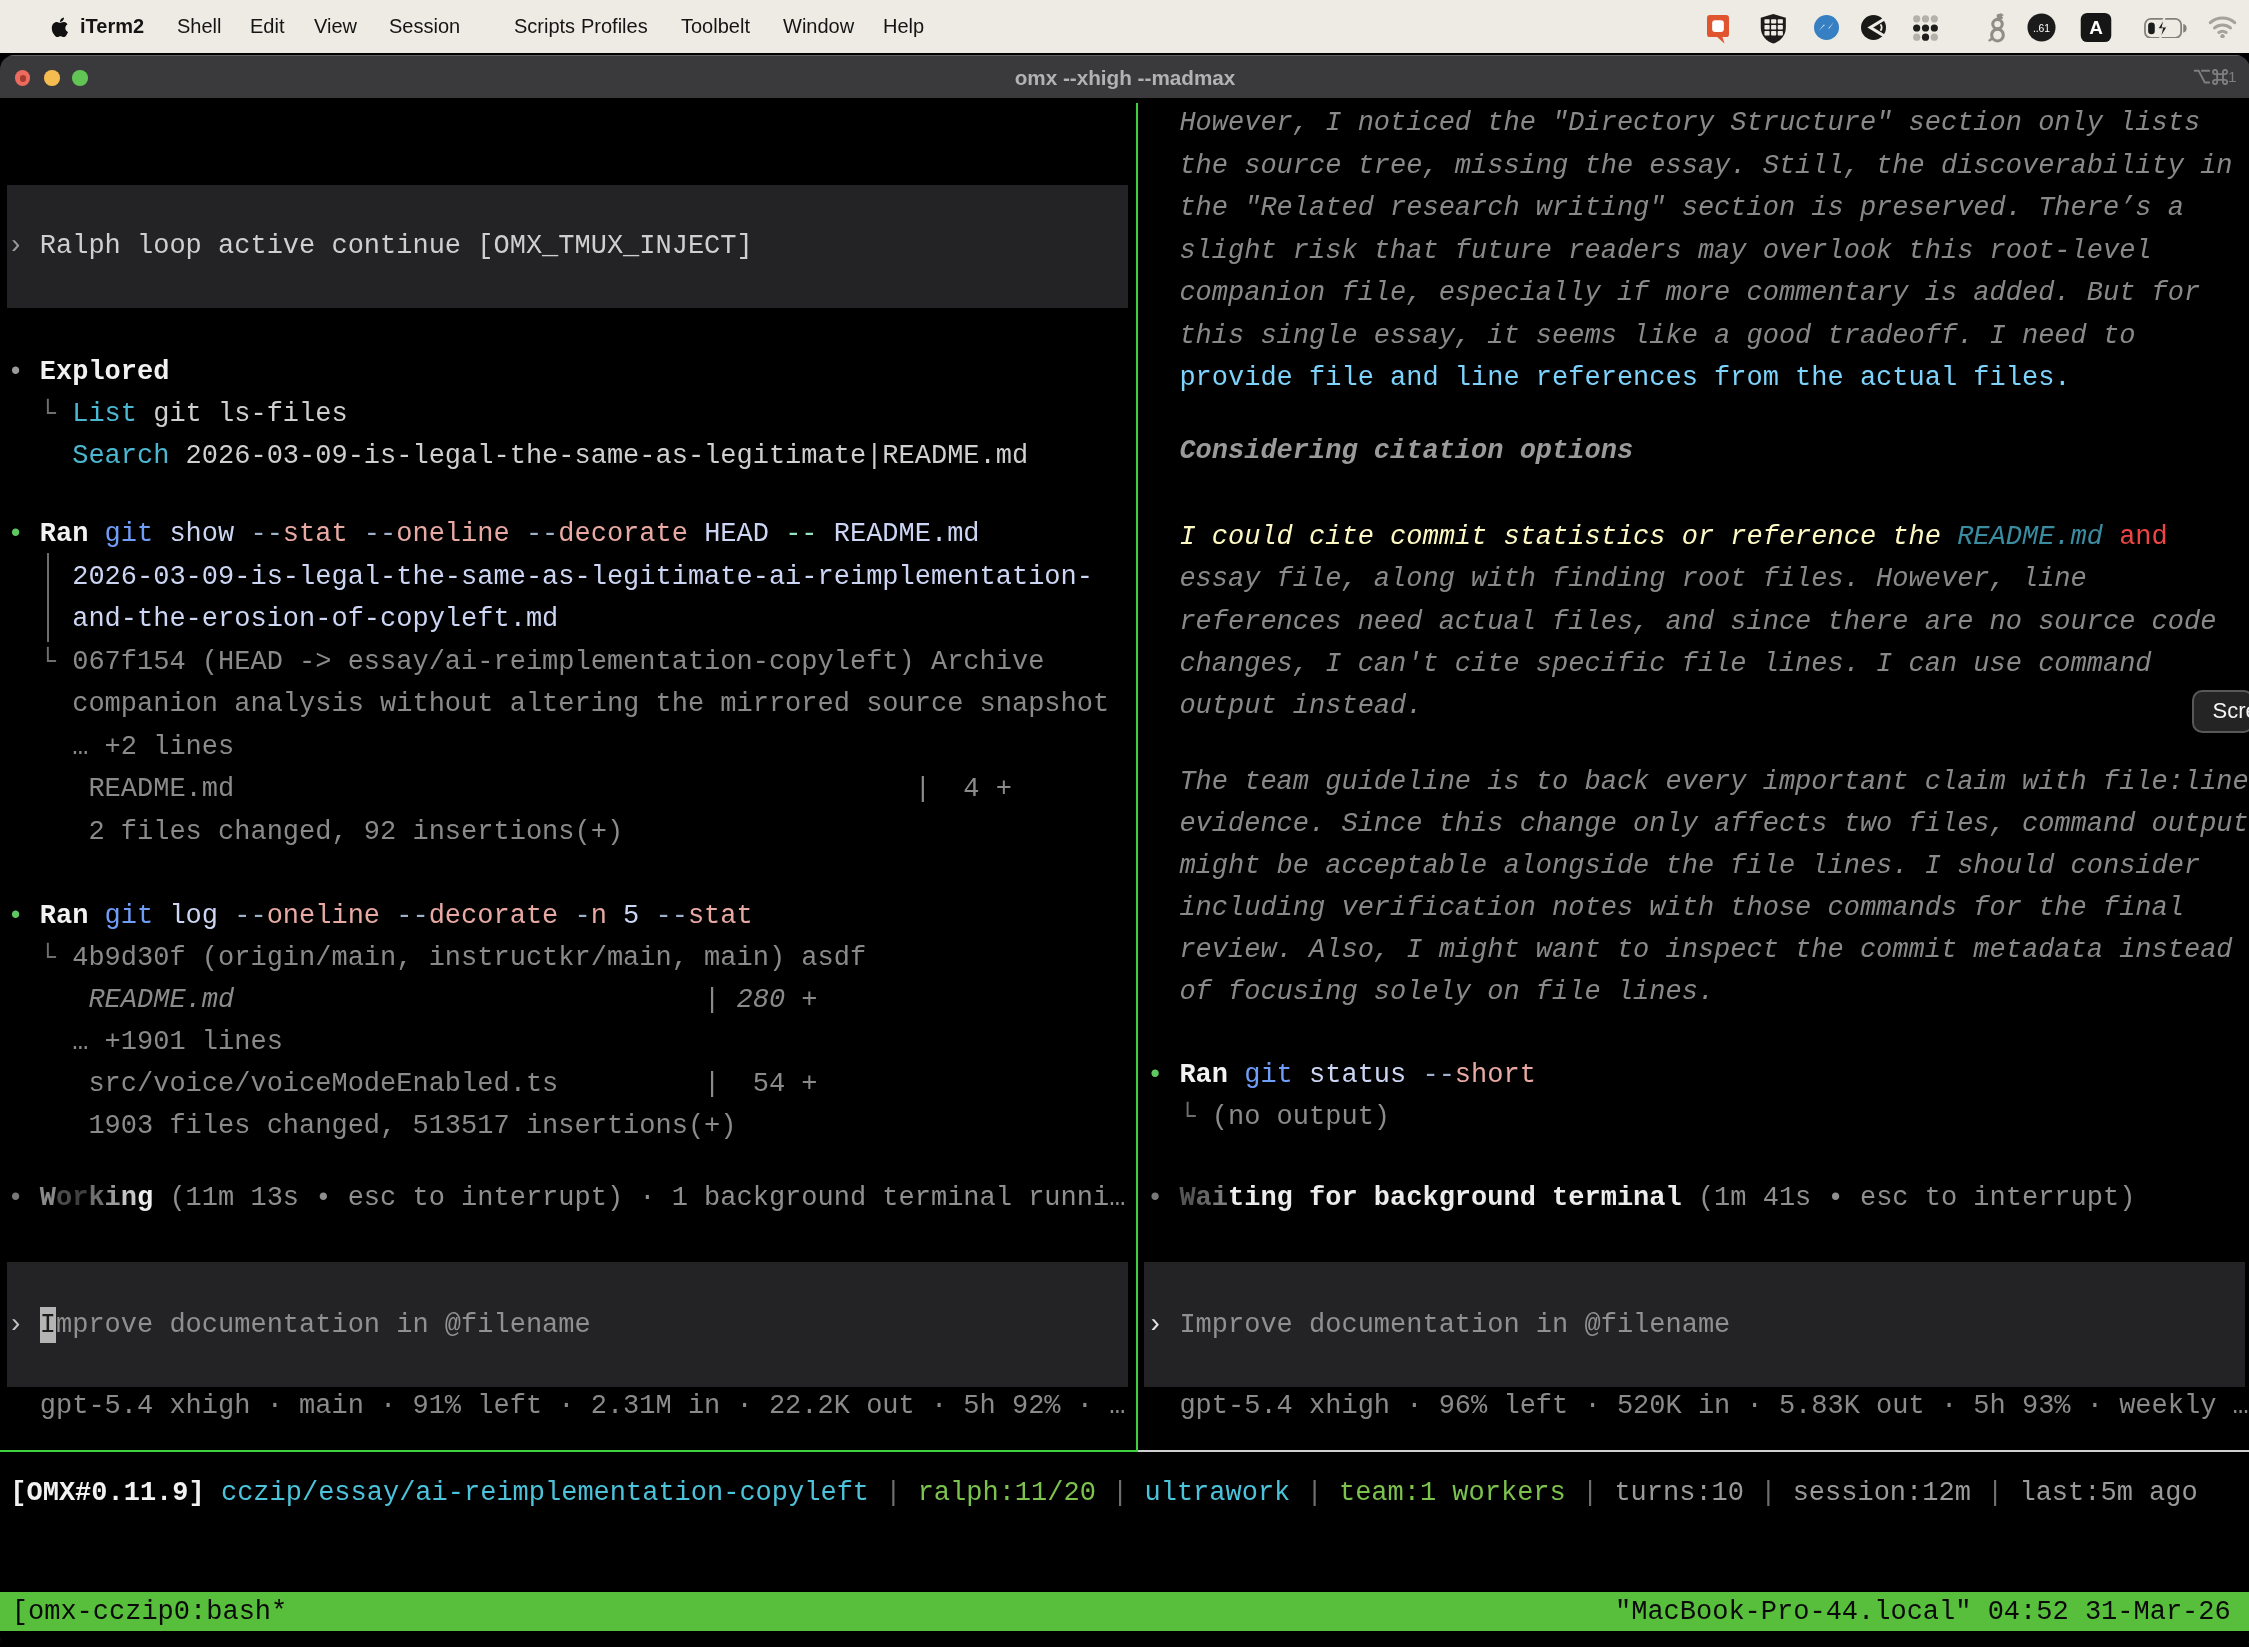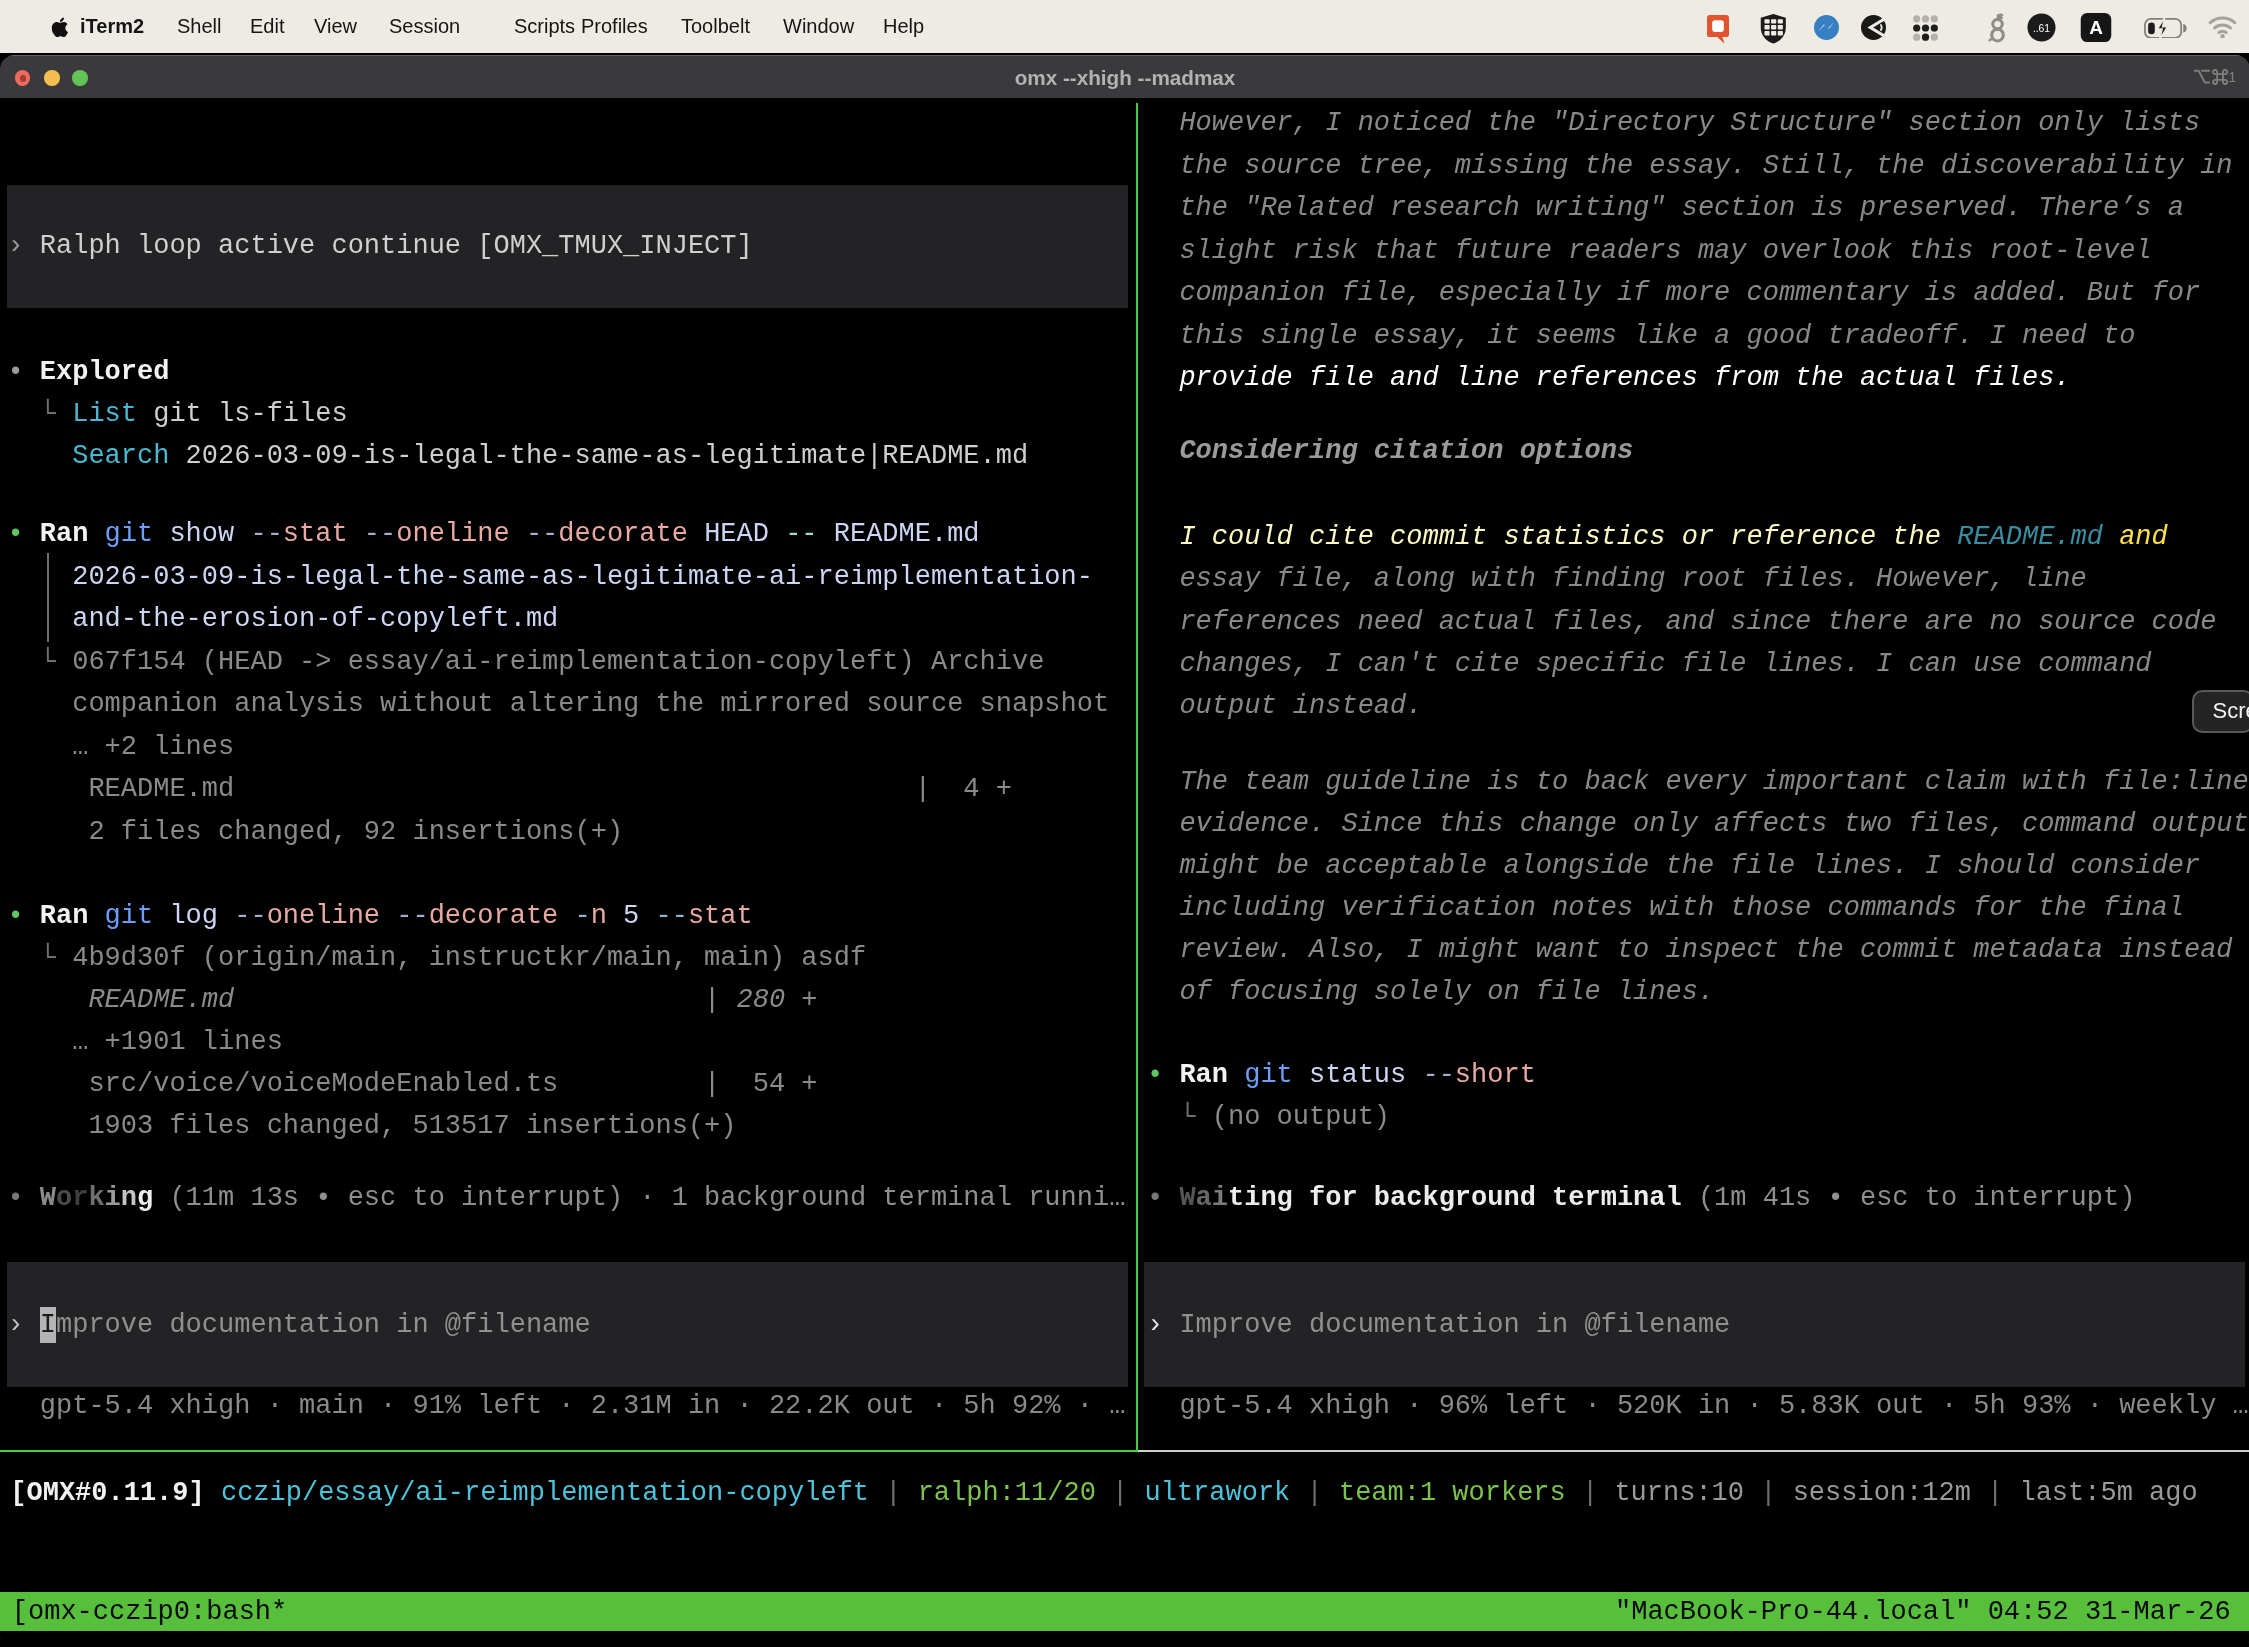--- a/index.html
+++ b/index.html
@@ -165,23 +165,23 @@
 <div class="ln " style="left:7.4px;top:1006px"><span style="color:#8a8a8a;">     1903 files changed, 513517 insertions(+)</span></div>
 <div class="ln " style="left:7.4px;top:1078px"><span style="color:#787878;">• </span><span style="color:#8a8a8a;font-weight:bold;">W</span><span style="color:#4c4c4c;font-weight:bold;">o</span><span style="color:#3f3f3f;font-weight:bold;">r</span><span style="color:#6f6f6f;font-weight:bold;">k</span><span style="color:#9a9a9a;font-weight:bold;">i</span><span style="color:#c4c4c4;font-weight:bold;">n</span><span style="color:#ececec;font-weight:bold;">g</span><span style="color:#8f8f8f;"> (11m 13s • esc to interrupt) · 1 background terminal runni…</span></div>
 <div class="ln " style="left:7.4px;top:1205px"><span style="color:#c0c0c0;">› </span><span style="color:#1c1c1c;">I</span><span style="color:#909090;">mprove documentation in @filename</span></div>
 <div class="ln " style="left:7.4px;top:1286px"><span style="color:#8a8a8a;">  gpt-5.4 xhigh · main · 91% left · 2.31M in · 22.2K out · 5h 92% · …</span></div>
 <div class="ln " style="left:1147px;top:3.3px"><span style="color:#898989;font-style:italic;">  However, I noticed the "Directory Structure" section only lists</span></div>
 <div class="ln " style="left:1147px;top:46px"><span style="color:#898989;font-style:italic;">  the source tree, missing the essay. Still, the discoverability in</span></div>
 <div class="ln " style="left:1147px;top:88px"><span style="color:#898989;font-style:italic;">  the "Related research writing" section is preserved. There’s a</span></div>
 <div class="ln " style="left:1147px;top:131px"><span style="color:#898989;font-style:italic;">  slight risk that future readers may overlook this root-level</span></div>
 <div class="ln " style="left:1147px;top:173px"><span style="color:#898989;font-style:italic;">  companion file, especially if more commentary is added. But for</span></div>
 <div class="ln " style="left:1147px;top:216px"><span style="color:#898989;font-style:italic;">  this single essay, it seems like a good tradeoff. I need to</span></div>
-<div class="ln " style="left:1147px;top:258px"><span style="color:#ffffff;font-style:italic;text-align:center;">  provide file and line references from the actual files.</span></div>
+<div class="ln " style="left:1147px;top:258px"><span style="color:#7dd3fc;text-align:center;">  provide file and line references from the actual files.</span></div>
 <div class="ln " style="left:1147px;top:331px"><span style="color:#9a9a9a;font-weight:bold;font-style:italic;">  Considering citation options</span></div>
-<div class="ln " style="left:1147px;top:417px"><span style="color:#fef9c3;font-style:italic;">  I could cite commit statistics or reference the </span><span style="color:#3a8ca1;font-style:italic;">README.md</span><span style="color:#fde047;font-style:italic;margin-top:22px;"> and</span></div>
+<div class="ln " style="left:1147px;top:417px"><span style="color:#fef9c3;font-style:italic;">  I could cite commit statistics or reference the </span><span style="color:#3a8ca1;font-style:italic;">README.md</span><span style="color:#ef4444;margin-top:22px;"> and</span></div>
 <div class="ln " style="left:1147px;top:459px"><span style="color:#898989;font-style:italic;">  essay file, along with finding root files. However, line</span></div>
 <div class="ln " style="left:1147px;top:502px"><span style="color:#898989;font-style:italic;">  references need actual files, and since there are no source code</span></div>
 <div class="ln " style="left:1147px;top:544px"><span style="color:#898989;font-style:italic;">  changes, I can't cite specific file lines. I can use command</span></div>
 <div class="ln " style="left:1147px;top:586px"><span style="color:#898989;font-style:italic;">  output instead.</span></div>
 <div class="ln " style="left:1147px;top:662px"><span style="color:#898989;font-style:italic;">  The team guideline is to back every important claim with file:line</span></div>
 <div class="ln " style="left:1147px;top:704px"><span style="color:#898989;font-style:italic;">  evidence. Since this change only affects two files, command output</span></div>
 <div class="ln " style="left:1147px;top:746px"><span style="color:#898989;font-style:italic;">  might be acceptable alongside the file lines. I should consider</span></div>
 <div class="ln " style="left:1147px;top:788px"><span style="color:#898989;font-style:italic;">  including verification notes with those commands for the final</span></div>
 <div class="ln " style="left:1147px;top:830px"><span style="color:#898989;font-style:italic;">  review. Also, I might want to inspect the commit metadata instead</span></div>
 <div class="ln " style="left:1147px;top:872px"><span style="color:#898989;font-style:italic;">  of focusing solely on file lines.</span></div>

